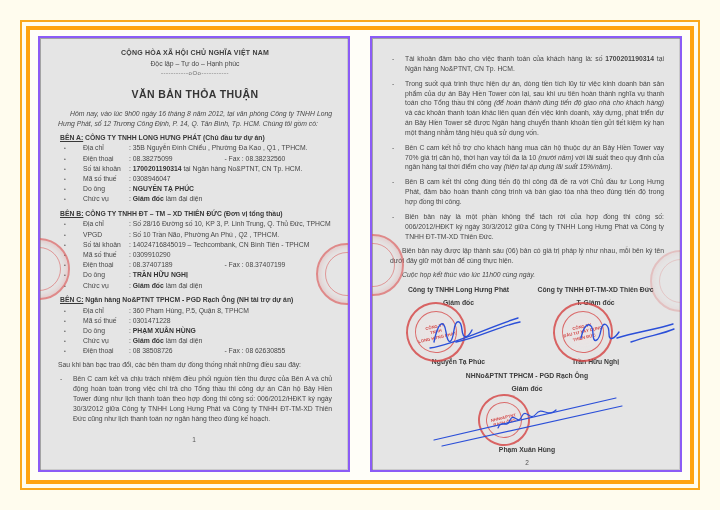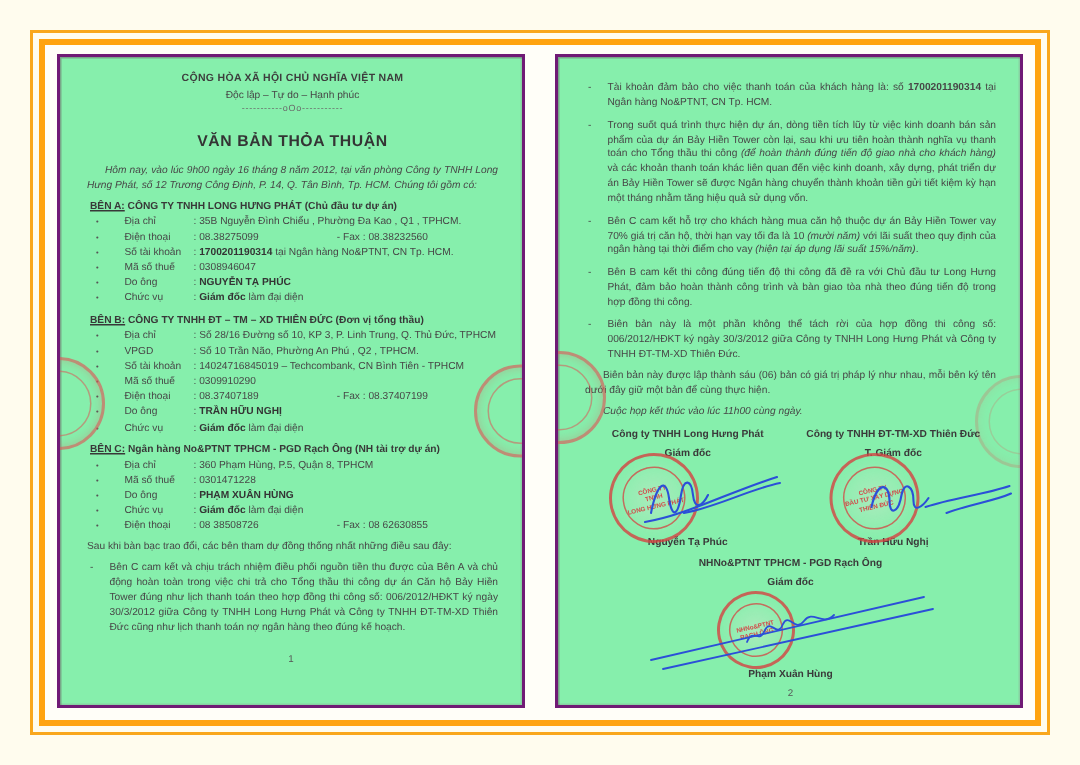--- a/index.html
+++ b/index.html
@@ -10,21 +10,21 @@
     color:#474747;
     -webkit-font-smoothing:antialiased;
   }
   .outer-frame { position:absolute; left:20px; top:20px; right:20px; bottom:20px;
     border:2px solid #F9A71C; pointer-events:none; }
   .inner-frame { position:absolute; left:26px; top:26px; right:26px; bottom:26px;
     border:4px solid #FFA30F; background:#FFFEF8; }
 
   .page {
     position:absolute; top:36px; height:436px; width:312px; box-sizing:border-box;
-    background:#86efac; border:2px solid #701a75; overflow:hidden;
+    background:#e5e5e5; border:2px solid #8b5cf6; overflow:hidden;
     box-shadow: inset 1px 1px 0 rgba(110,110,110,.55), inset -1px -1px 0 rgba(140,140,140,.3);
     font-size:6.8px; line-height:1.45;
   }
   .page-1 { left:38px; }
   .page-2 { left:370px; }
   .content { padding:10px 16px 0 18px; }
   .page-2 .content { padding-top:16px; }
 
   .c { text-align:center; }
   .motto1 { font-weight:700; font-size:7px; color:#3d3d3d; letter-spacing:.2px; }

